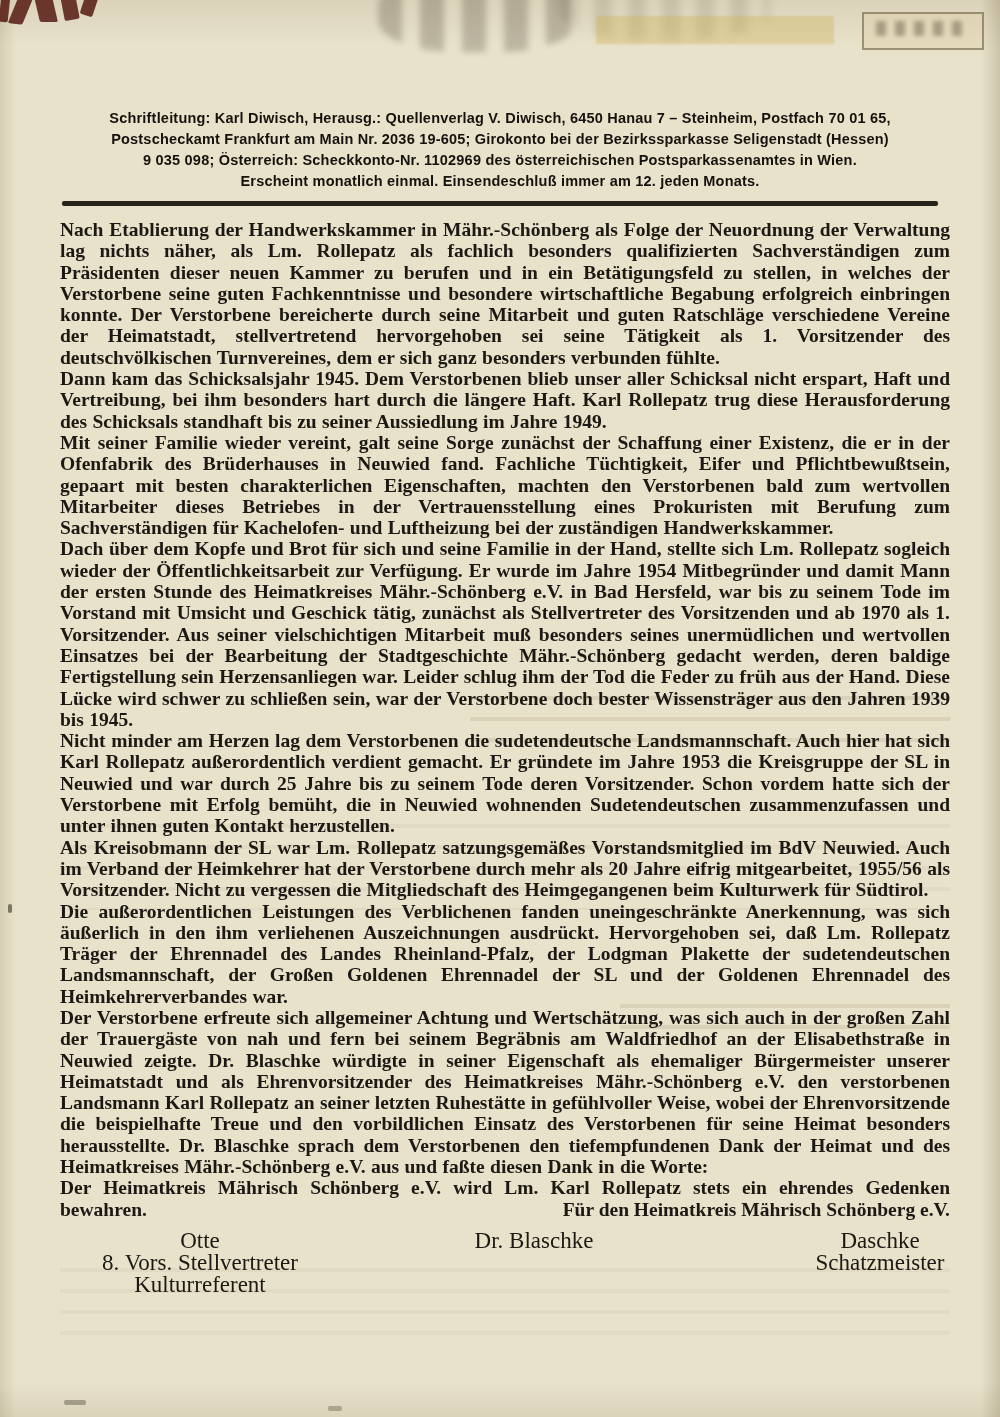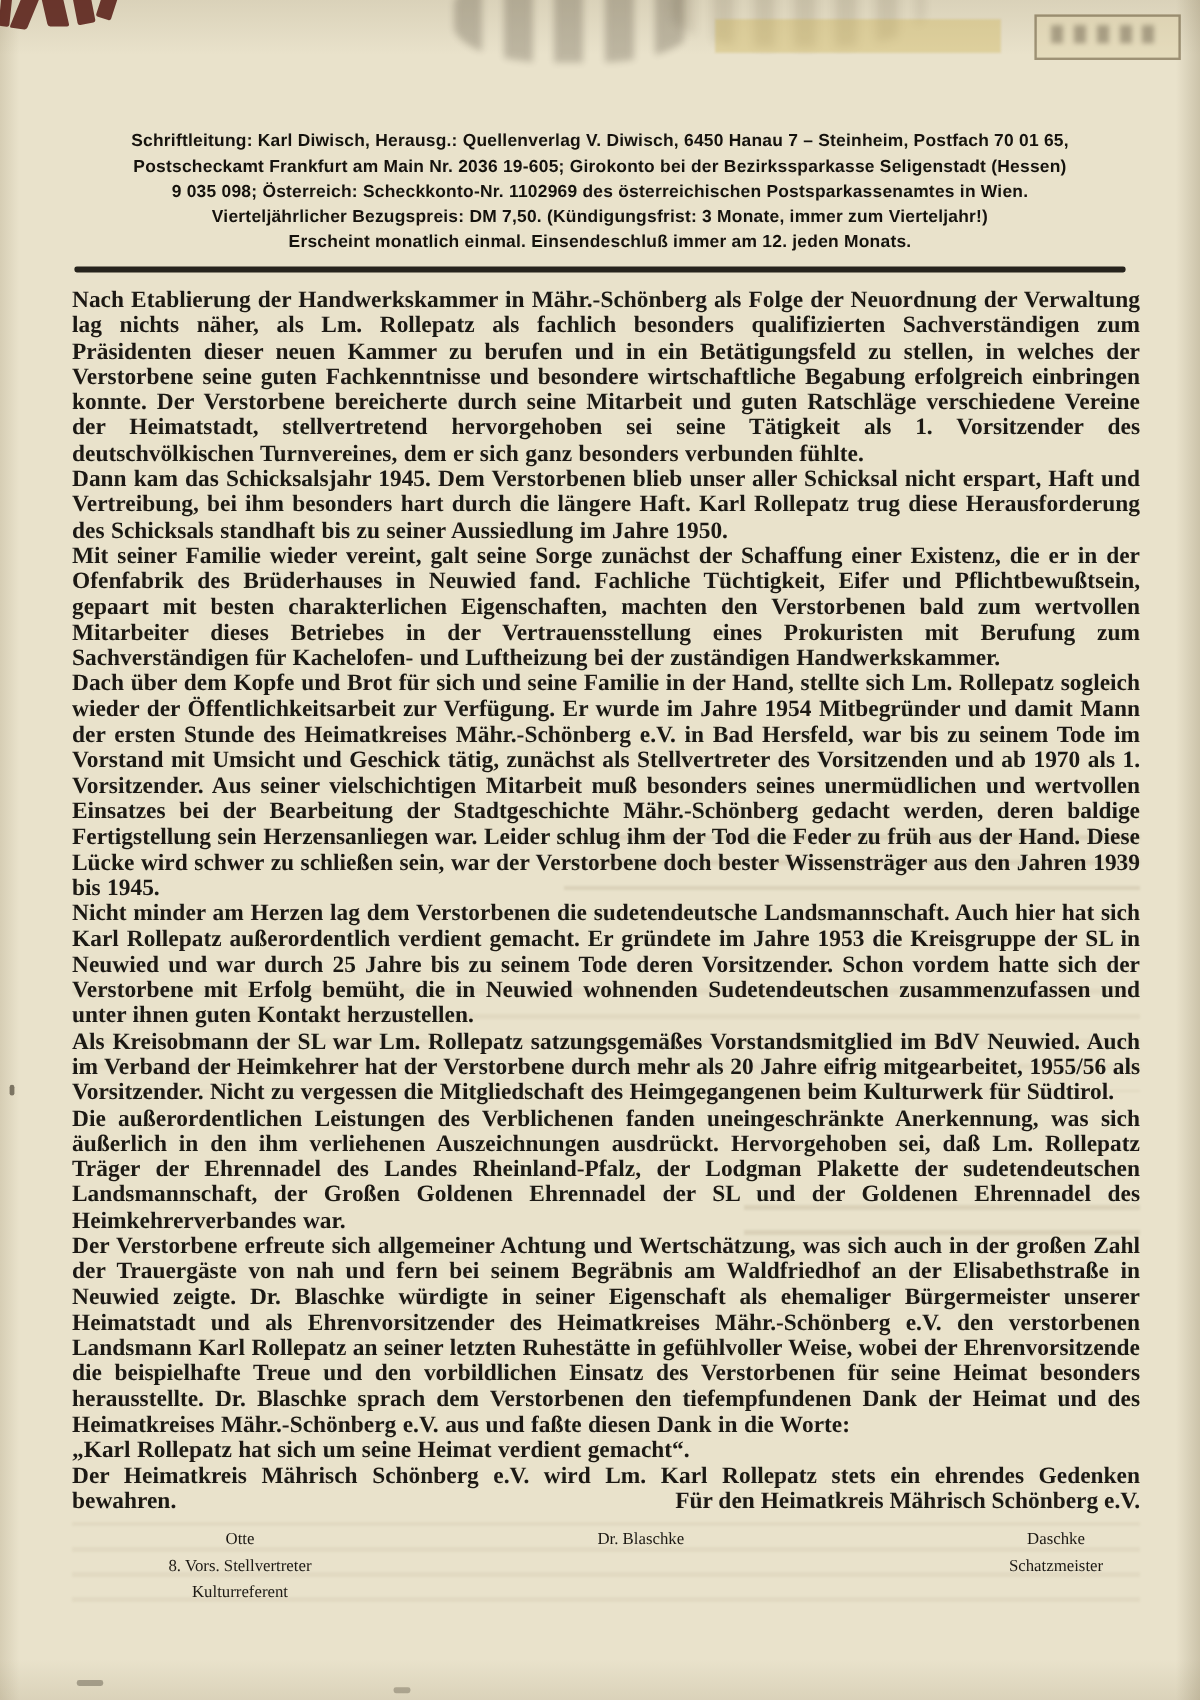--- a/index.html
+++ b/index.html
@@ -111,21 +111,21 @@
     padding-left: 55px;
     text-align: right;
     font-size: 19.5px;
     line-height: 21.3px;
     font-weight: bold;
   }
   .signatures {
     position: relative; z-index: 1;
     margin: 10px 50px 0 60px;
     height: 78px;
-    font-size: 14px;
+    font-size: 23px;
     line-height: 22px;
   }
   .sig { position: absolute; top: 0; text-align: center; }
   .sig-left   { left: 0;     width: 280px; }
   .sig-center { left: 304px; width: 340px; }
   .sig-right  { left: 680px; width: 280px; }
 </style>
 </head>
 <body>
 
@@ -148,35 +148,33 @@
   <div class="bleed bl3"></div>
   <div class="bleed bl4"></div>
   <div class="speck s1"></div>
   <div class="speck s2"></div>
   <div class="speck s3"></div>
 
   <div class="masthead">
     <div class="m-line">Schriftleitung: Karl Diwisch, Herausg.: Quellenverlag V. Diwisch, 6450 Hanau 7 – Steinheim, Postfach 70 01 65,</div>
     <div class="m-line">Postscheckamt Frankfurt am Main Nr. 2036 19-605; Girokonto bei der Bezirkssparkasse Seligenstadt (Hessen)</div>
     <div class="m-line">9 035 098; Österreich: Scheckkonto-Nr. 1102969 des österreichischen Postsparkassenamtes in Wien.</div>
-    <div class="m-line">Vierteljährlicher Bezugspreis: DM 7,50. (Kündigungsfrist: 3 Monate, immer zum Vierteljahr!)</div>
     <div class="m-line">Erscheint monatlich einmal. Einsendeschluß immer am 12. jeden Monats.</div>
   </div>
   <div class="rule"></div>
 
   <div class="article">
     <p>Nach Etablierung der Handwerkskammer in Mähr.-Schönberg als Folge der Neuordnung der Verwaltung lag nichts näher, als Lm. Rollepatz als fachlich besonders qualifizierten Sachverständigen zum Präsidenten dieser neuen Kammer zu berufen und in ein Betätigungsfeld zu stellen, in welches der Verstorbene seine guten Fachkenntnisse und besondere wirtschaftliche Begabung erfolgreich einbringen konnte. Der Verstorbene bereicherte durch seine Mitarbeit und guten Ratschläge verschiedene Vereine der Heimatstadt, stellvertretend hervorgehoben sei seine Tätigkeit als 1. Vorsitzender des deutschvölkischen Turnvereines, dem er sich ganz besonders verbunden fühlte.</p>
-    <p>Dann kam das Schicksalsjahr 1945. Dem Verstorbenen blieb unser aller Schicksal nicht erspart, Haft und Vertreibung, bei ihm besonders hart durch die längere Haft. Karl Rollepatz trug diese Herausforderung des Schicksals standhaft bis zu seiner Aussiedlung im Jahre 1950.</p>
+    <p>Dann kam das Schicksalsjahr 1945. Dem Verstorbenen blieb unser aller Schicksal nicht erspart, Haft und Vertreibung, bei ihm besonders hart durch die längere Haft. Karl Rollepatz trug diese Herausforderung des Schicksals standhaft bis zu seiner Aussiedlung im Jahre 1949.</p>
     <p>Mit seiner Familie wieder vereint, galt seine Sorge zunächst der Schaffung einer Existenz, die er in der Ofenfabrik des Brüderhauses in Neuwied fand. Fachliche Tüchtigkeit, Eifer und Pflichtbewußtsein, gepaart mit besten charakterlichen Eigenschaften, machten den Verstorbenen bald zum wertvollen Mitarbeiter dieses Betriebes in der Vertrauensstellung eines Prokuristen mit Berufung zum Sachverständigen für Kachelofen- und Luftheizung bei der zuständigen Handwerkskammer.</p>
     <p>Dach über dem Kopfe und Brot für sich und seine Familie in der Hand, stellte sich Lm. Rollepatz sogleich wieder der Öffentlichkeitsarbeit zur Verfügung. Er wurde im Jahre 1954 Mitbegründer und damit Mann der ersten Stunde des Heimatkreises Mähr.-Schönberg e.V. in Bad Hersfeld, war bis zu seinem Tode im Vorstand mit Umsicht und Geschick tätig, zunächst als Stellvertreter des Vorsitzenden und ab 1970 als 1. Vorsitzender. Aus seiner vielschichtigen Mitarbeit muß besonders seines unermüdlichen und wertvollen Einsatzes bei der Bearbeitung der Stadtgeschichte Mähr.-Schönberg gedacht werden, deren baldige Fertigstellung sein Herzensanliegen war. Leider schlug ihm der Tod die Feder zu früh aus der Hand. Diese Lücke wird schwer zu schließen sein, war der Verstorbene doch bester Wissensträger aus den Jahren 1939 bis 1945.</p>
     <p>Nicht minder am Herzen lag dem Verstorbenen die sudetendeutsche Landsmannschaft. Auch hier hat sich Karl Rollepatz außerordentlich verdient gemacht. Er gründete im Jahre 1953 die Kreisgruppe der SL in Neuwied und war durch 25 Jahre bis zu seinem Tode deren Vorsitzender. Schon vordem hatte sich der Verstorbene mit Erfolg bemüht, die in Neuwied wohnenden Sudetendeutschen zusammenzufassen und unter ihnen guten Kontakt herzustellen.</p>
     <p>Als Kreisobmann der SL war Lm. Rollepatz satzungsgemäßes Vorstandsmitglied im BdV Neuwied. Auch im Verband der Heimkehrer hat der Verstorbene durch mehr als 20 Jahre eifrig mitgearbeitet, 1955/56 als Vorsitzender. Nicht zu vergessen die Mitgliedschaft des Heimgegangenen beim Kulturwerk für Südtirol.</p>
     <p>Die außerordentlichen Leistungen des Verblichenen fanden uneingeschränkte Anerkennung, was sich äußerlich in den ihm verliehenen Auszeichnungen ausdrückt. Hervorgehoben sei, daß Lm. Rollepatz Träger der Ehrennadel des Landes Rheinland-Pfalz, der Lodgman Plakette der sudetendeutschen Landsmannschaft, der Großen Goldenen Ehrennadel der SL und der Goldenen Ehrennadel des Heimkehrerverbandes war.</p>
     <p>Der Verstorbene erfreute sich allgemeiner Achtung und Wertschätzung, was sich auch in der großen Zahl der Trauergäste von nah und fern bei seinem Begräbnis am Waldfriedhof an der Elisabethstraße in Neuwied zeigte. Dr. Blaschke würdigte in seiner Eigenschaft als ehemaliger Bürgermeister unserer Heimatstadt und als Ehrenvorsitzender des Heimatkreises Mähr.-Schönberg e.V. den verstorbenen Landsmann Karl Rollepatz an seiner letzten Ruhestätte in gefühlvoller Weise, wobei der Ehrenvorsitzende die beispielhafte Treue und den vorbildlichen Einsatz des Verstorbenen für seine Heimat besonders herausstellte. Dr. Blaschke sprach dem Verstorbenen den tiefempfundenen Dank der Heimat und des Heimatkreises Mähr.-Schönberg e.V. aus und faßte diesen Dank in die Worte:</p>
-    <p>„Karl Rollepatz hat sich um seine Heimat verdient gemacht“.</p>
     <p>Der Heimatkreis Mährisch Schönberg e.V. wird Lm. Karl Rollepatz stets ein ehrendes Gedenken bewahren.</p>
   </div>
 
   <div class="dedication">Für den Heimatkreis Mährisch Schönberg e.V.</div>
 
   <div class="signatures">
     <div class="sig sig-left">
       <div class="sig-name">Otte</div>
       <div class="sig-role">8. Vors. Stellvertreter</div>
       <div class="sig-role">Kulturreferent</div>

